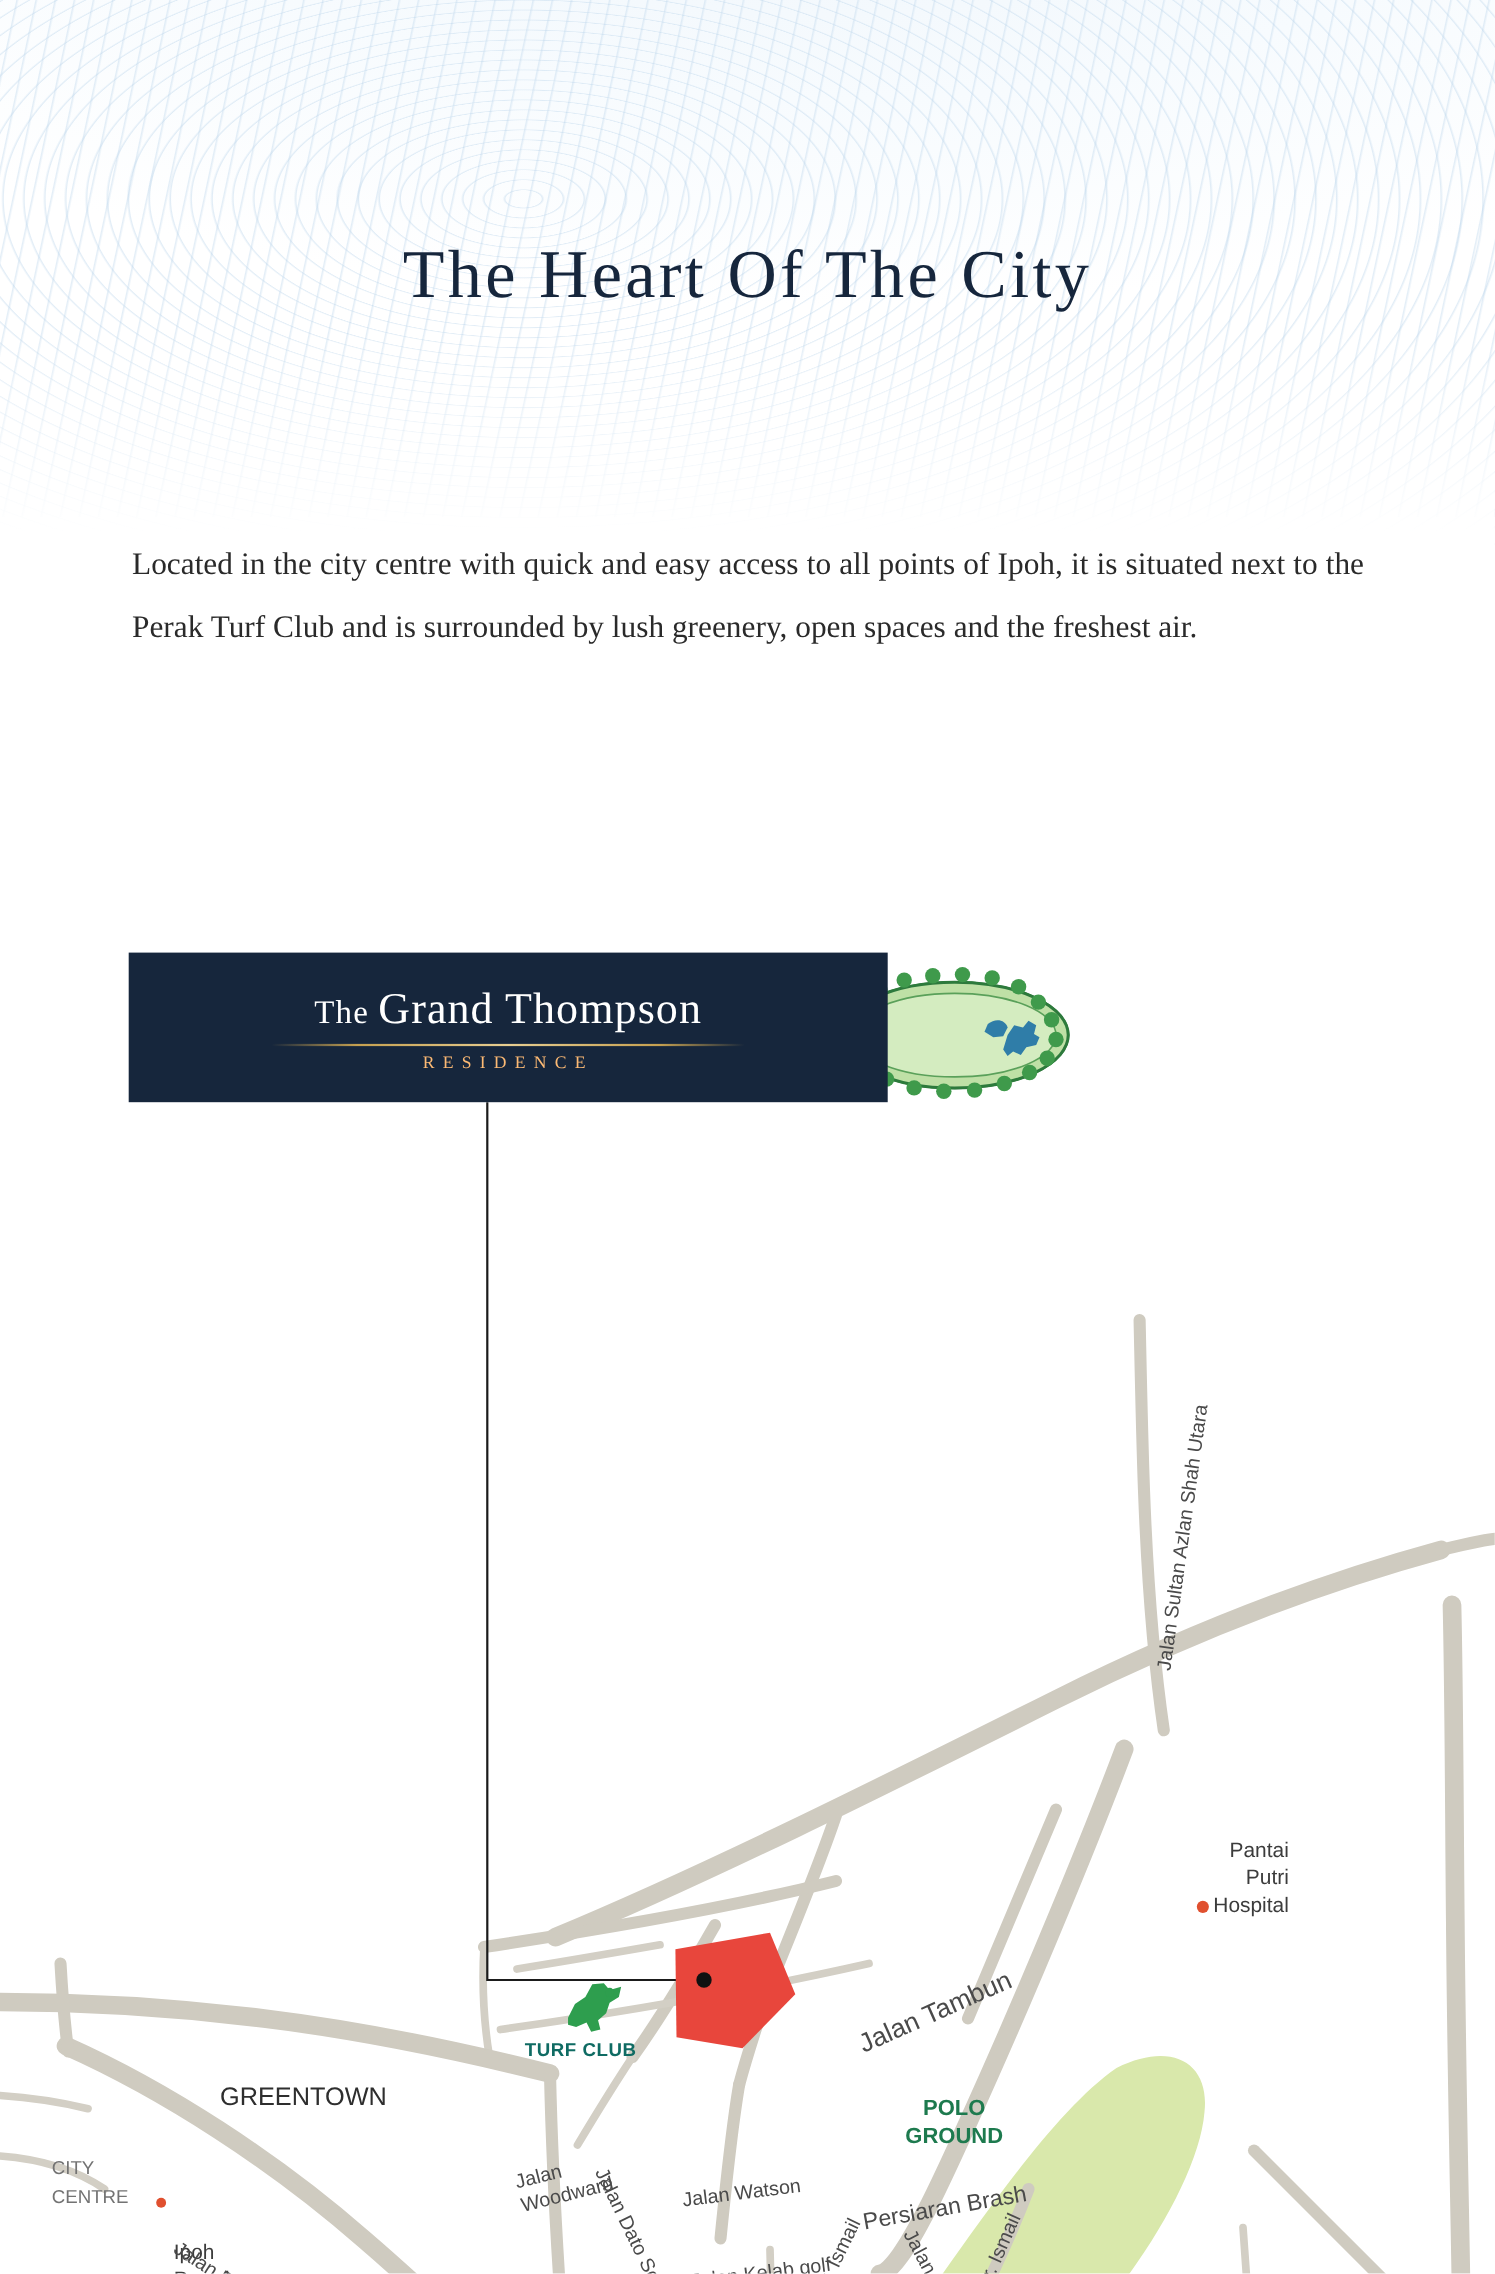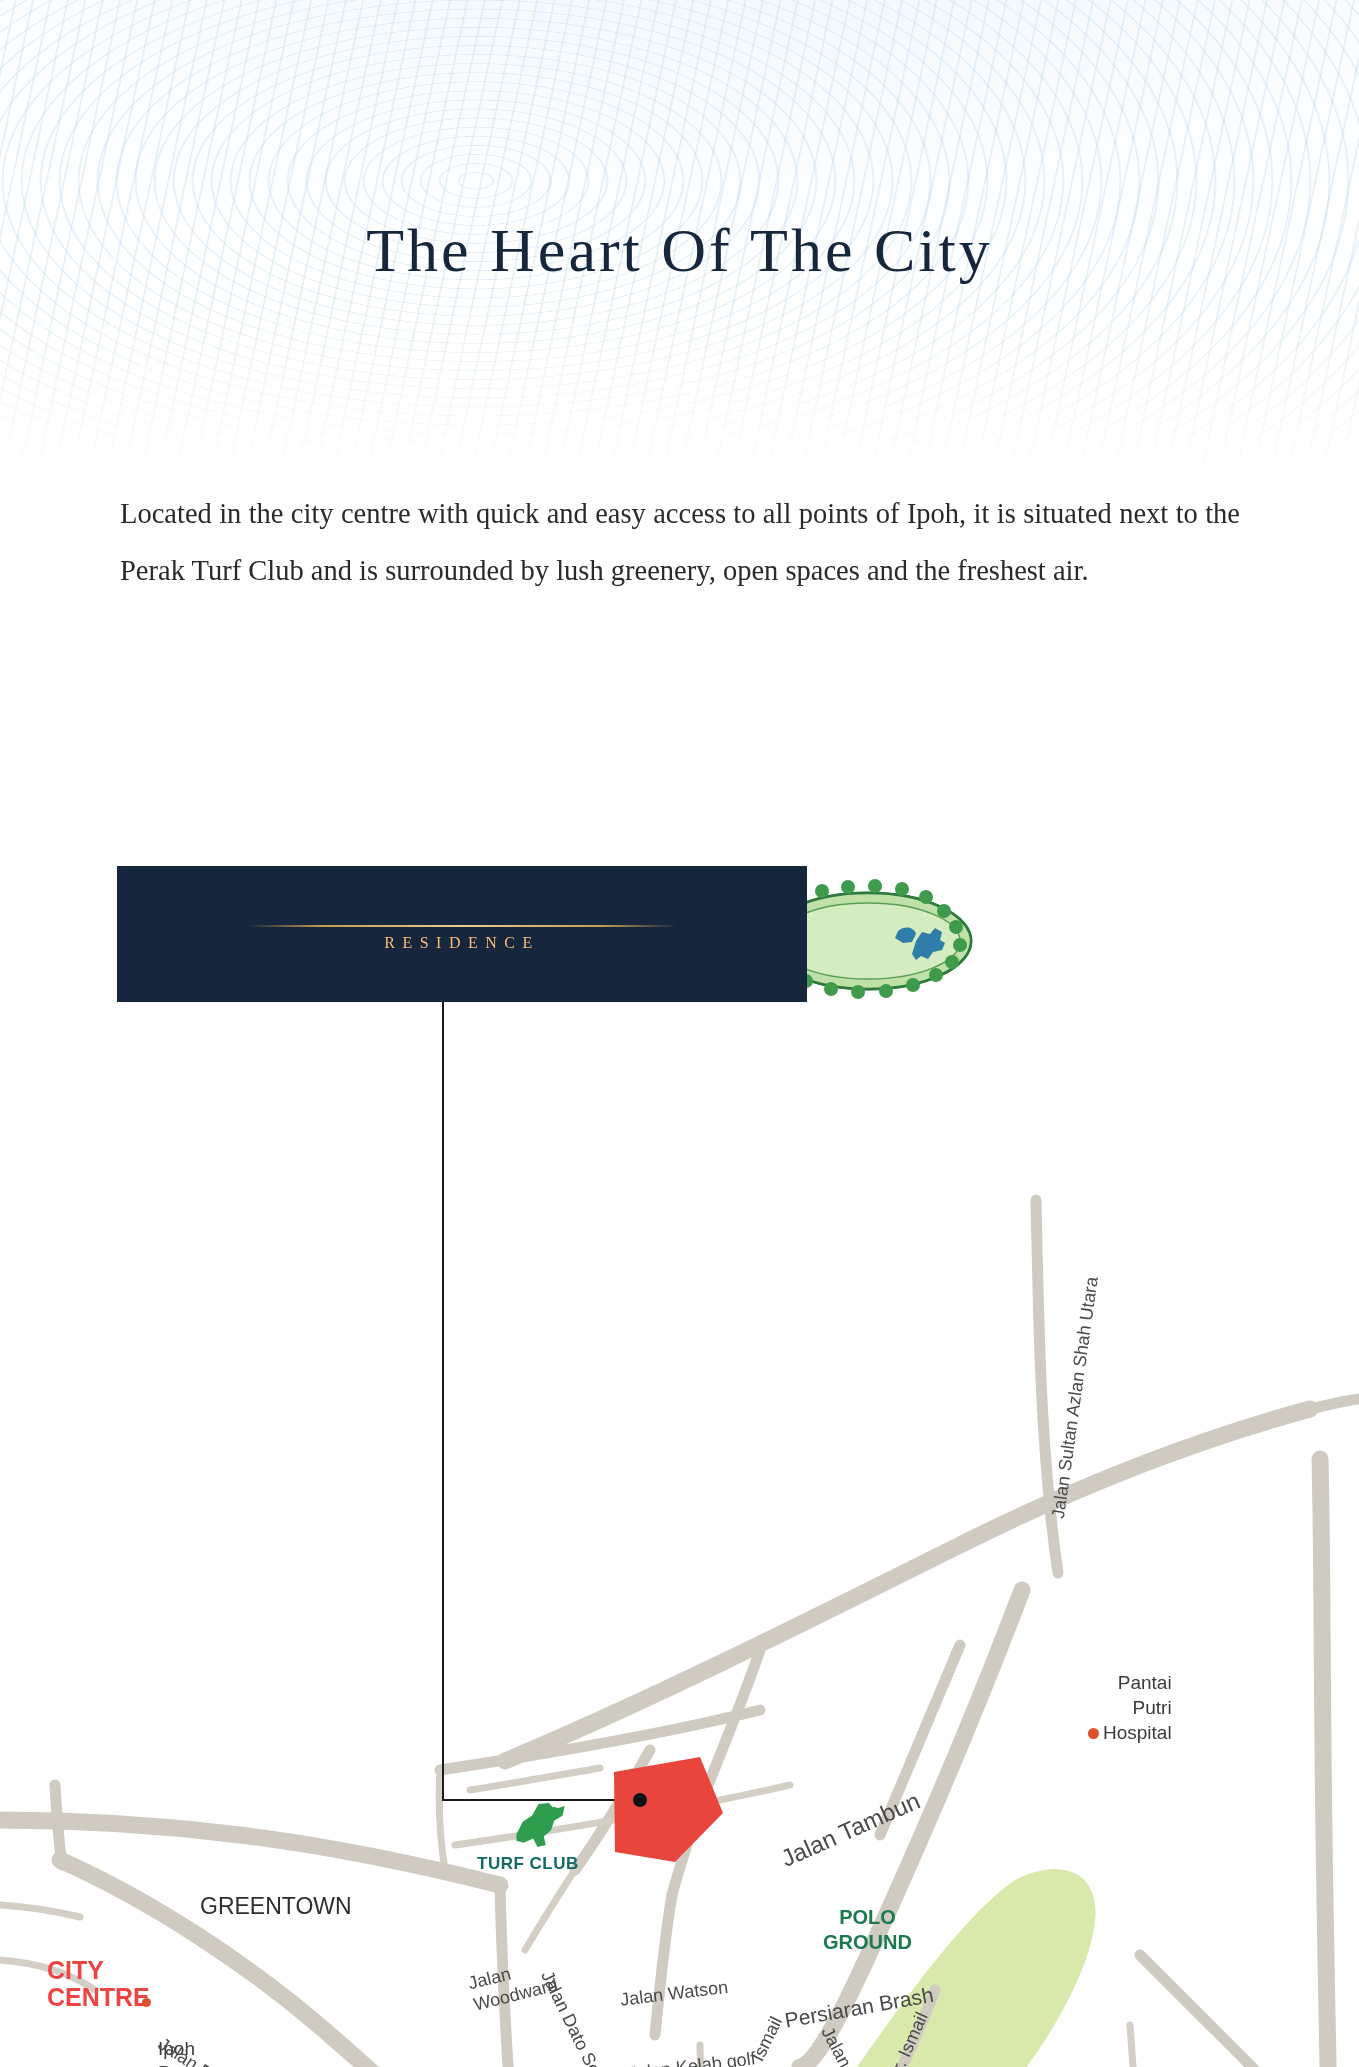--- a/index.html
+++ b/index.html
@@ -88,21 +88,21 @@
   .lbl {
     position:absolute;
     font-family:"Liberation Sans", sans-serif;
     color:#3c3c3c;
     font-size:19px;
     line-height:22px;
     white-space:pre;
   }
   .lbl.road { color:#4a4a4a; font-size:18px; }
   .lbl.place { color:#333; font-size:20px;margin-top:17px; }
-  .lbl.dark { color:#ef4444; font-weight:bold; font-size:25px; }
+  .lbl.dark { color:#737373; font-weight:normal; font-size:17px; }
   .lbl.teal { color:#0f6b63; font-weight:bold; font-size:17px; letter-spacing:.5px;}
   .lbl.polo { color:#1d7a4e; font-weight:bold; font-size:20px; text-align:center; }
 
   .dot {
     position:absolute; width:11px; height:11px; border-radius:50%;
     background:#e0502f;
   }
   .dot.sm{ width:9px; height:9px; }
 
   
@@ -231,20 +231,23 @@
       <circle cx="44" cy="6" r="4" fill="#2e9e4e"></circle>
     </g>
 
     <g transform="translate(496,1875)">
       <path d="M2 22 L26 14 L16 2 L24 1 L40 12 L60 7 C 70 5, 76 9, 72 14 C 69 18, 60 20, 52 22
                L34 27 L24 40 L17 41 L22 29 L2 26 Z" fill="#6fb4d8"></path>
     </g>
   </svg>
 
   <div class="logo-plaque">
+    <div class="logo-title">
+      <span class="sml">The </span><span class="big">Grand </span><span class="big">Thompson</span>
+    </div>
     <div class="logo-rule"></div>
     <div class="logo-sub">RESIDENCE</div>
   </div>
 
   <div class="lbl place" style="left:200px; top:1133px; font-size:23px; color:#2e2e2e;">GREENTOWN</div>
 
   <div class="lbl dark" style="left:47px; top:1212px; line-height:27px;">CITY
 CENTRE</div>
 
   <div class="dot" style="left:1088px; top:983px;"></div>

